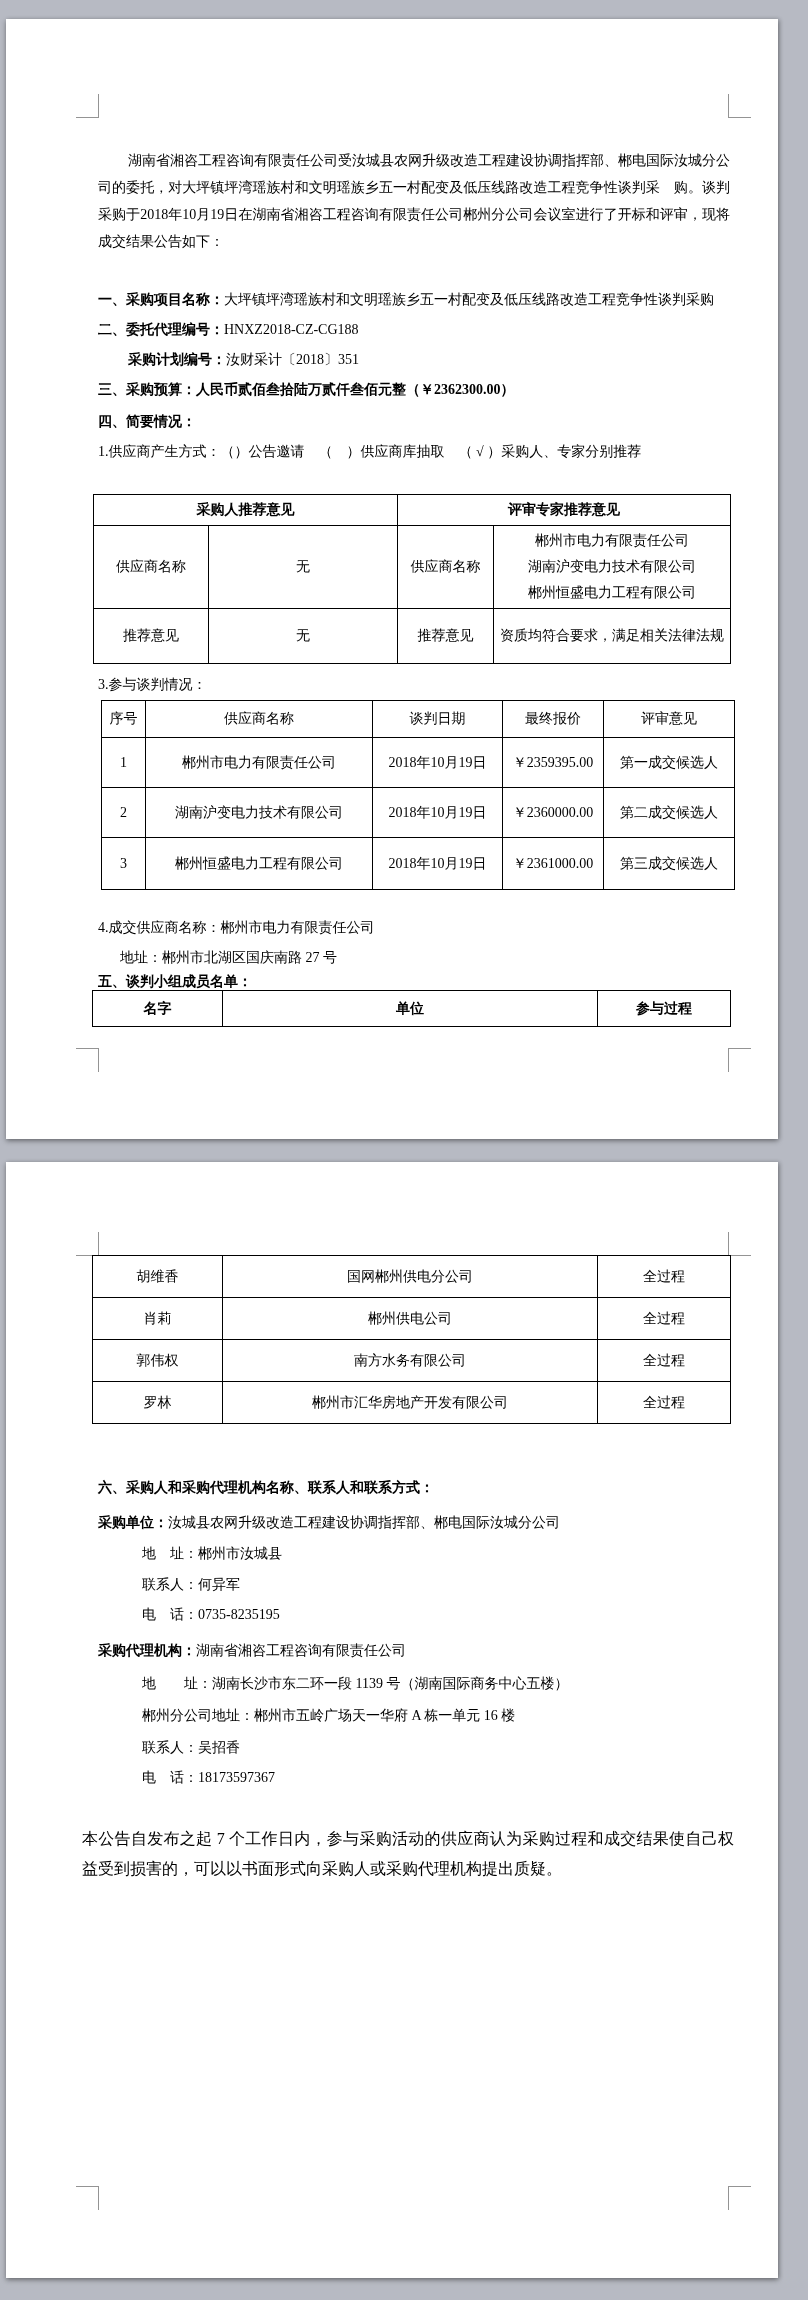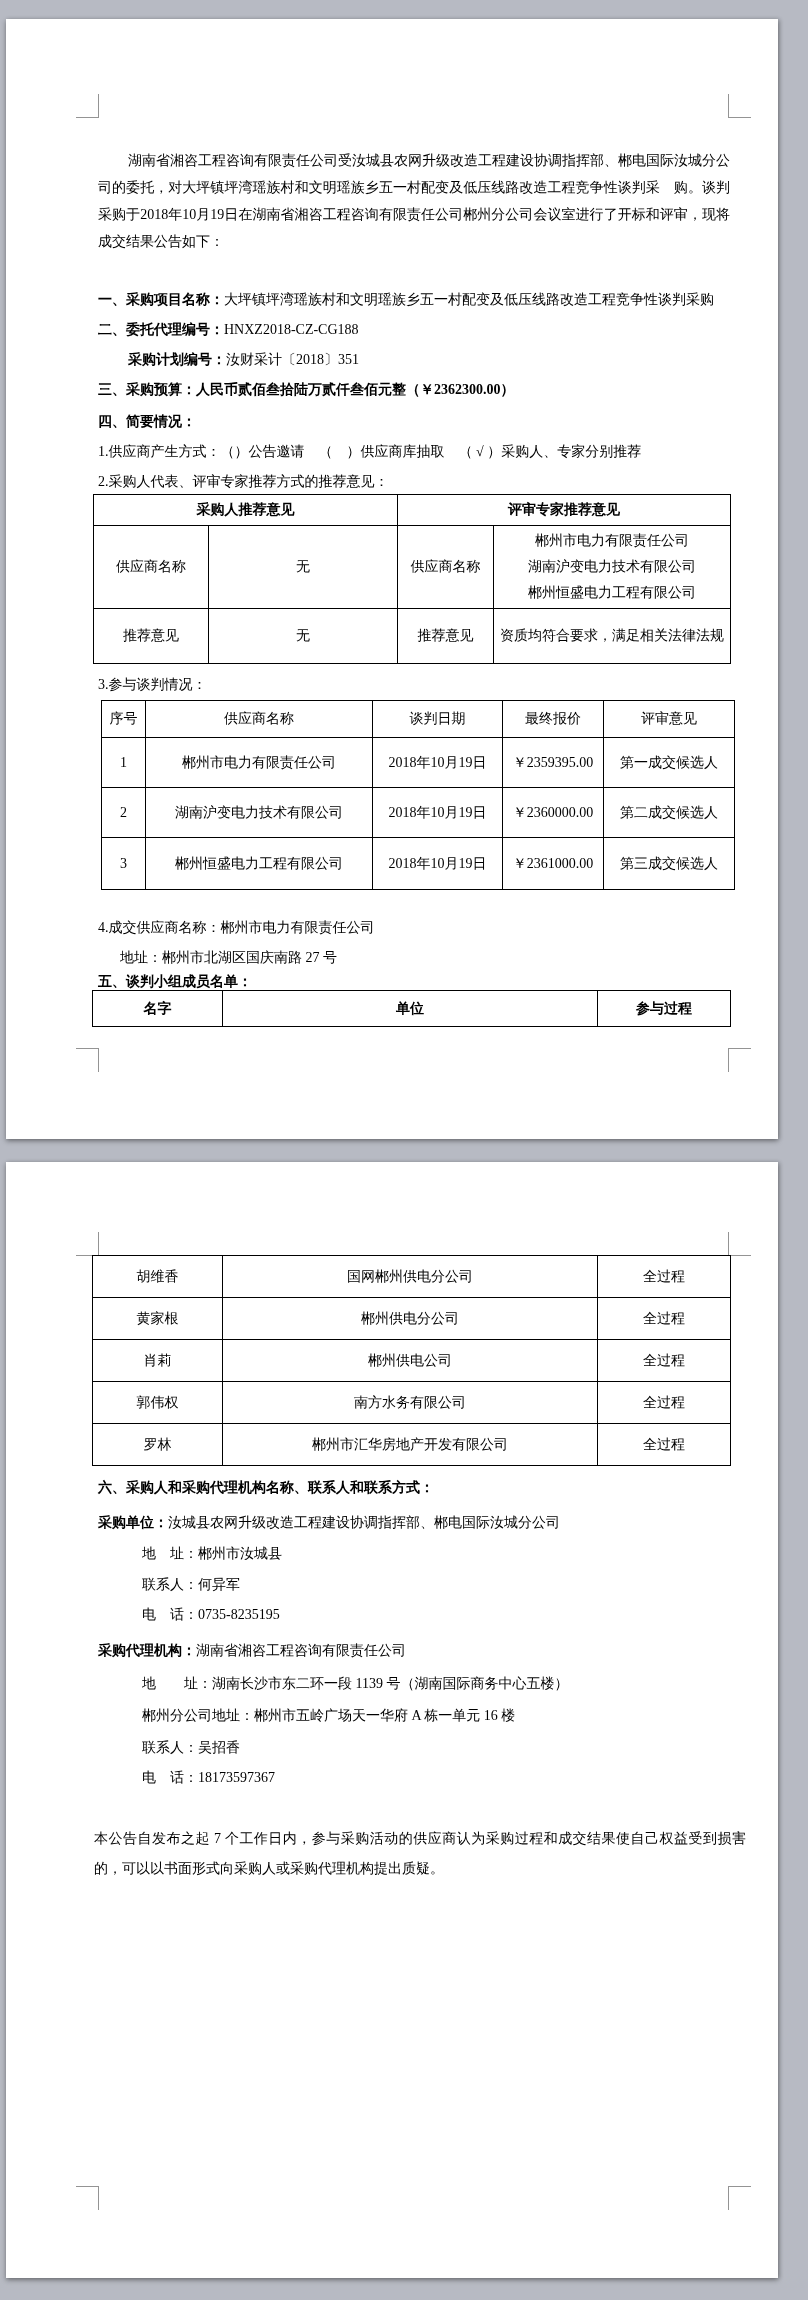--- a/index.html
+++ b/index.html
@@ -36,21 +36,21 @@
   td,th{border:1px solid #000;text-align:center;vertical-align:middle;
         font-size:14px;padding:2px 4px;overflow:hidden;font-weight:normal;}
   th.bold{font-weight:bold;}
 
   #table1{left:87px;top:475px;width:637px;border-radius:18px;}
   #table2{left:95px;top:681px;width:633px;}
   #table3h{left:86px;top:971px;width:638px;}
   #table3r{left:86px;top:93px;width:638px;}
 
   .mline{line-height:26px;}
-  .footer-par{position:absolute;left:88px;width:652px;font-size:14px;
+  .footer-par{position:absolute;left:76px;width:652px;font-size:16px;
               line-height:30px;text-align:justify;}
 </style>
 </head>
 <body>
 
 <div class="page" id="page1">
 
   <div class="cm tl" style="left:70px;top:75px;"></div>
   <div class="cm tr" style="left:722px;top:75px;"></div>
   <div class="cm bl" style="left:70px;top:1029px;"></div>
@@ -73,21 +73,20 @@
   <div class="blk" style="top:360px;">
     <span class="b">三、采购预算：</span><span class="b">人民币贰佰叁拾陆万贰仟叁佰元整（￥2362300.00）</span>
   </div>
 
   <div class="blk" style="top:392px;">
     <span class="b">四、简要情况：</span>
   </div>
 
   <div class="blk" style="top:422px;">1.供应商产生方式：（）公告邀请　（　）供应商库抽取　（ √ ）采购人、专家分别推荐</div>
 
-  <div class="blk" style="top:452px;">2.采购人代表、评审专家推荐方式的推荐意见：</div>
 
   <table id="table1">
     <colgroup>
       <col style="width:115px;">
         <col style="width:189px;">
         <col style="width:96px;">
         <col style="width:237px;">
     </colgroup>
     <tbody>
         <tr style="height:31px;">
@@ -191,25 +190,20 @@
         <col style="width:375px;">
         <col style="width:133px;">
       </colgroup>
     <tbody>
         <tr style="height:42px;">
       <td>胡维香</td>
       <td>国网郴州供电分公司</td>
       <td>全过程</td>
     </tr>
     <tr style="height:42px;">
-      <td>黄家根</td>
-      <td>郴州供电分公司</td>
-      <td>全过程</td>
-    </tr>
-    <tr style="height:42px;">
       <td>肖莉</td>
       <td>郴州供电公司</td>
       <td>全过程</td>
     </tr>
     <tr style="height:42px;">
       <td>郭伟权</td>
       <td>南方水务有限公司</td>
       <td>全过程</td>
     </tr>
     <tr style="height:42px;">

